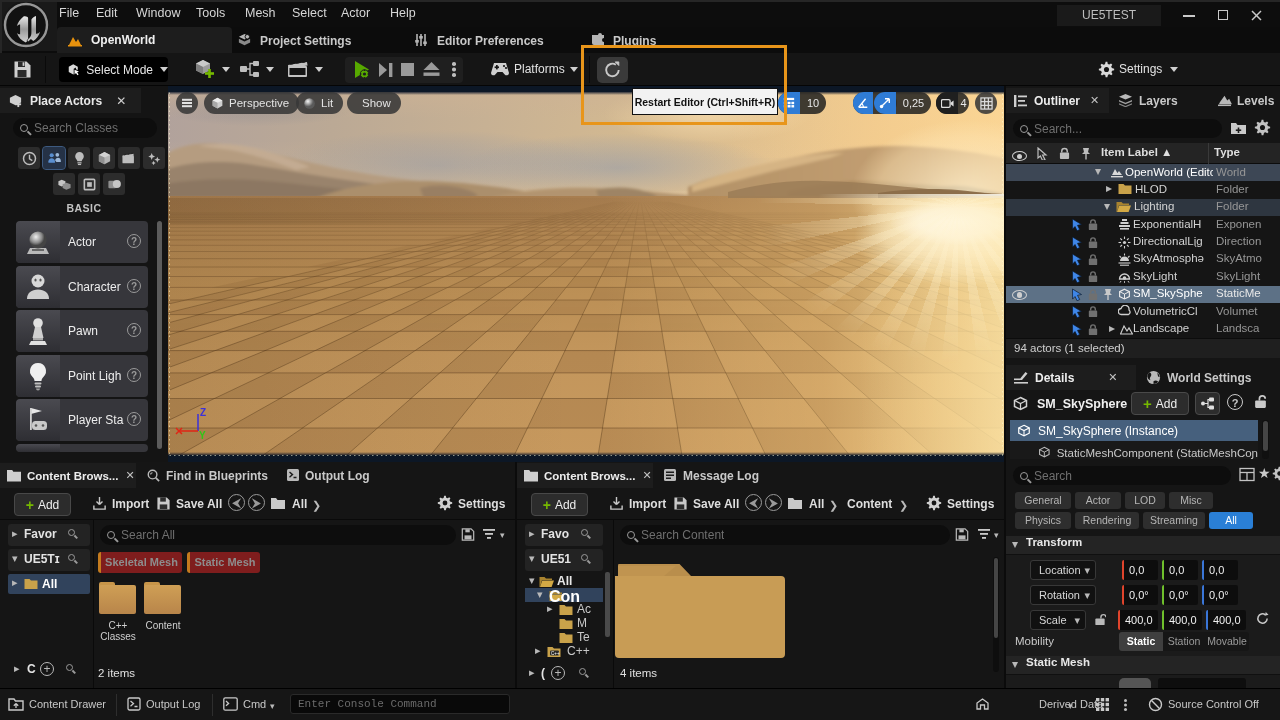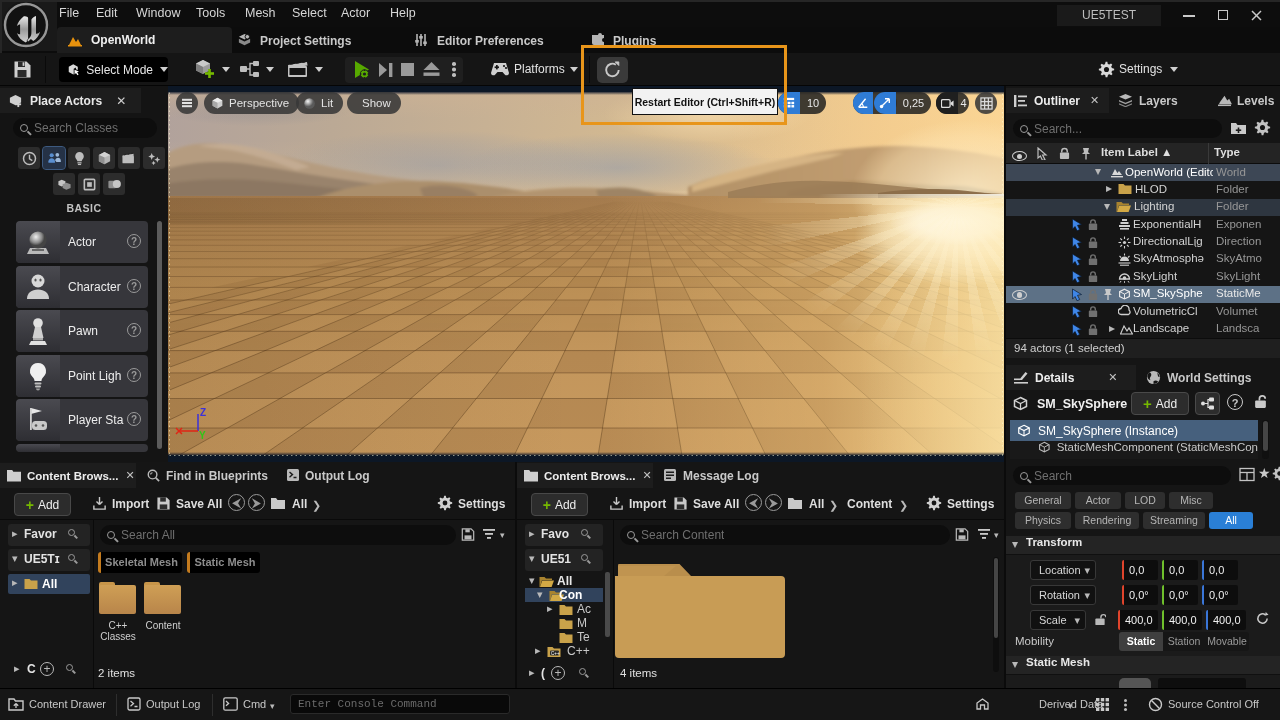--- a/index.html
+++ b/index.html
@@ -36,21 +36,21 @@
 .cbico { display:inline-block; width:14px; height:12px; background:#cfcfcf;
   clip-path:polygon(0 0, 35% 0, 45% 18%, 100% 18%, 100% 100%, 0 100%); position:relative; }
 .cbi { position:absolute; top:34px; }
 .cbt { position:absolute; top:35px; color:#dedede; font-size:12px; font-weight:bold; }
 .cbc { position:absolute; top:32px; color:#9a9a9a; font-size:13px; width:17px; height:17px; border:1.4px solid #9a9a9a; border-radius:50%; text-align:center; line-height:16px; }
 .sidearr { position:absolute; left:4px; top:3px; color:#b9b9b9; font-size:11px; }
 .sidetxt { position:absolute; left:16px; top:3px; color:#e3e3e3; font-size:12px; }
 .sidemag { position:absolute; left:60px; top:5px; width:7px; height:7px; border:1.5px solid #9a9a9a; border-radius:50%; }
 .sidemag::after { content:""; position:absolute; width:4px; height:1.5px; background:#9a9a9a; transform:rotate(45deg); left:4.5px; top:6px; }
 .treerow { height:14px; overflow:hidden; }
-.fchip { position:absolute; height:21px; background:#000000; border-left:3px solid #c47b1e; border-radius:3px; color:#8d8d8d; font-size:11px; font-weight:bold; text-align:center; line-height:21px; }
+.fchip { position:absolute; height:21px; background:#7f1d1d; border-left:3px solid #c47b1e; border-radius:3px; color:#8d8d8d; font-size:11px; font-weight:bold; text-align:center; line-height:21px; }
 .folder { position:absolute; width:37px; height:32px; }
 .folder::before { content:""; position:absolute; left:0; top:0; width:16px; height:6px; background:#c79549; border-radius:2px 2px 0 0; }
 .folder::after { content:""; position:absolute; left:0; top:3px; width:37px; height:29px; background:linear-gradient(180deg,#cf9f55,#b8854a); border-radius:2px; }
 .flabel { position:absolute; text-align:center; color:#cfcfcf; font-size:10px; line-height:11px; }
 .chip { position:absolute; height:17px; background:#2e2e2e; border-radius:3px; color:#b5b5b5; font-size:10.5px; text-align:center; line-height:17px; }
 .sechead { width:274px; height:19px; background:#242424; color:#e8e8e8; font-size:11.5px; border-bottom:1px solid #101010; }
 .sechead b { margin-left:20px; }
 .sarr { position:absolute; left:6px; top:1px; color:#b9b9b9; font-size:12px; }
 .drop { height:20px; background:#111; border:1px solid #383838; border-radius:3px; color:#d8d8d8; font-size:11px; line-height:19px; padding-left:8px; }
 .dcar { position:absolute; right:5px; top:0; color:#b9b9b9; font-size:11px; }
@@ -839,21 +839,21 @@
         <rect x="1" y="6" width="10" height="7" rx="1" fill="#c9c9c9"></rect>
         <path d="M5 6V4.5a2.7 2.7 0 015.4 0" fill="none" stroke="#c9c9c9" stroke-width="1.6"></path>
       </svg>
     <div class="abs" style="left:4px; top:57px; width:248px; height:21px; background:#46607d; display:flex; align-items:center;">
       <svg style="margin-left:7px" width="14" height="14" viewBox="0 0 16 16">
           <path d="M8 1.5l6 3v6l-6 3-6-3v-6z" fill="none" stroke="#fff" stroke-width="1.4"></path>
           <path d="M2 4.5l6 3 6-3M8 7.5v6" stroke="#fff" stroke-width="1.2" fill="none"></path>
         </svg>
       <span style="margin-left:7px; color:#fff; font-size:12px;">SM_SkySphere (Instance)</span>
     </div>
-    <div class="abs" style="left:4px; top:78px; width:248px; height:18px; background:#191919; display:flex; align-items:flex-start;">
+    <div class="abs" style="left:4px; top:78px; width:248px; height:18px; background:#191919; display:flex; align-items:flex-end;">
       <svg style="margin-left:28px" width="13" height="13" viewBox="0 0 16 16">
           <path d="M8 1.5l6 3v6l-6 3-6-3v-6z" fill="none" stroke="#b9b9b9" stroke-width="1.4"></path>
           <path d="M2 4.5l6 3 6-3M8 7.5v6" stroke="#b9b9b9" stroke-width="1.2" fill="none"></path>
         </svg>
       <span style="margin-left:6px; color:#c9c9c9; font-size:11.5px; white-space:nowrap;">StaticMeshComponent (StaticMeshCoɲ</span>
     </div>
     <div class="abs" style="left:256px; top:57px; width:7px; height:39px; background:#101010; border-radius:3px;">
         <div style="margin:1px; height:30px; background:#454545; border-radius:3px;"></div>
       </div>
     <div class="abs searchbox" style="left:7px; top:103px; width:218px; height:19px; border-radius:10px;">
@@ -1066,21 +1066,21 @@
           <path d="M3.2 4.5H15L12.6 11H1z" fill="#d2a945"></path>
         </svg>
       <b class="abs" style="left:32px; top:0px; color:#e8e8e8; font-size:12px;">All</b>
     </div>
     <div class="abs treerow" style="left:8px; top:126px; width:78px; background:#31435c;">
       <span class="sidearr" style="left:12px; top:0px;">▾</span>
       <svg class="abs" style="left:24px; top:2px;" width="15" height="12" viewBox="0 0 15 12">
           <path d="M0.5 1h5l1.5 1.5h6V4H3L1 11H.5z" fill="#a8832f"></path>
           <path d="M3.2 4.5H15L12.6 11H1z" fill="#d2a945"></path>
         </svg>
-      <b class="abs" style="left:34px; top:0px; color:#fff; font-size:12px;">Con</b>
+      <b class="abs" style="left:24px; top:0px; color:#fff; font-size:16px;">Con</b>
     </div>
     <div class="abs treerow" style="left:8px; top:140px; width:78px;">
       <span class="sidearr" style="left:22px; top:0px;">▸</span>
       <svg class="abs" style="left:34px; top:2px;" width="14" height="12" viewBox="0 0 14 12">
           <path d="M0.5 1h5l1.5 1.5h6.5V11H.5z" fill="#c9a24a"></path>
         </svg>
       <span class="abs" style="left:52px; top:0px; color:#c9c9c9; font-size:12px;">Ac</span>
     </div>
     <div class="abs treerow" style="left:8px; top:154px; width:78px;">
       <svg class="abs" style="left:34px; top:2px;" width="14" height="12" viewBox="0 0 14 12">

